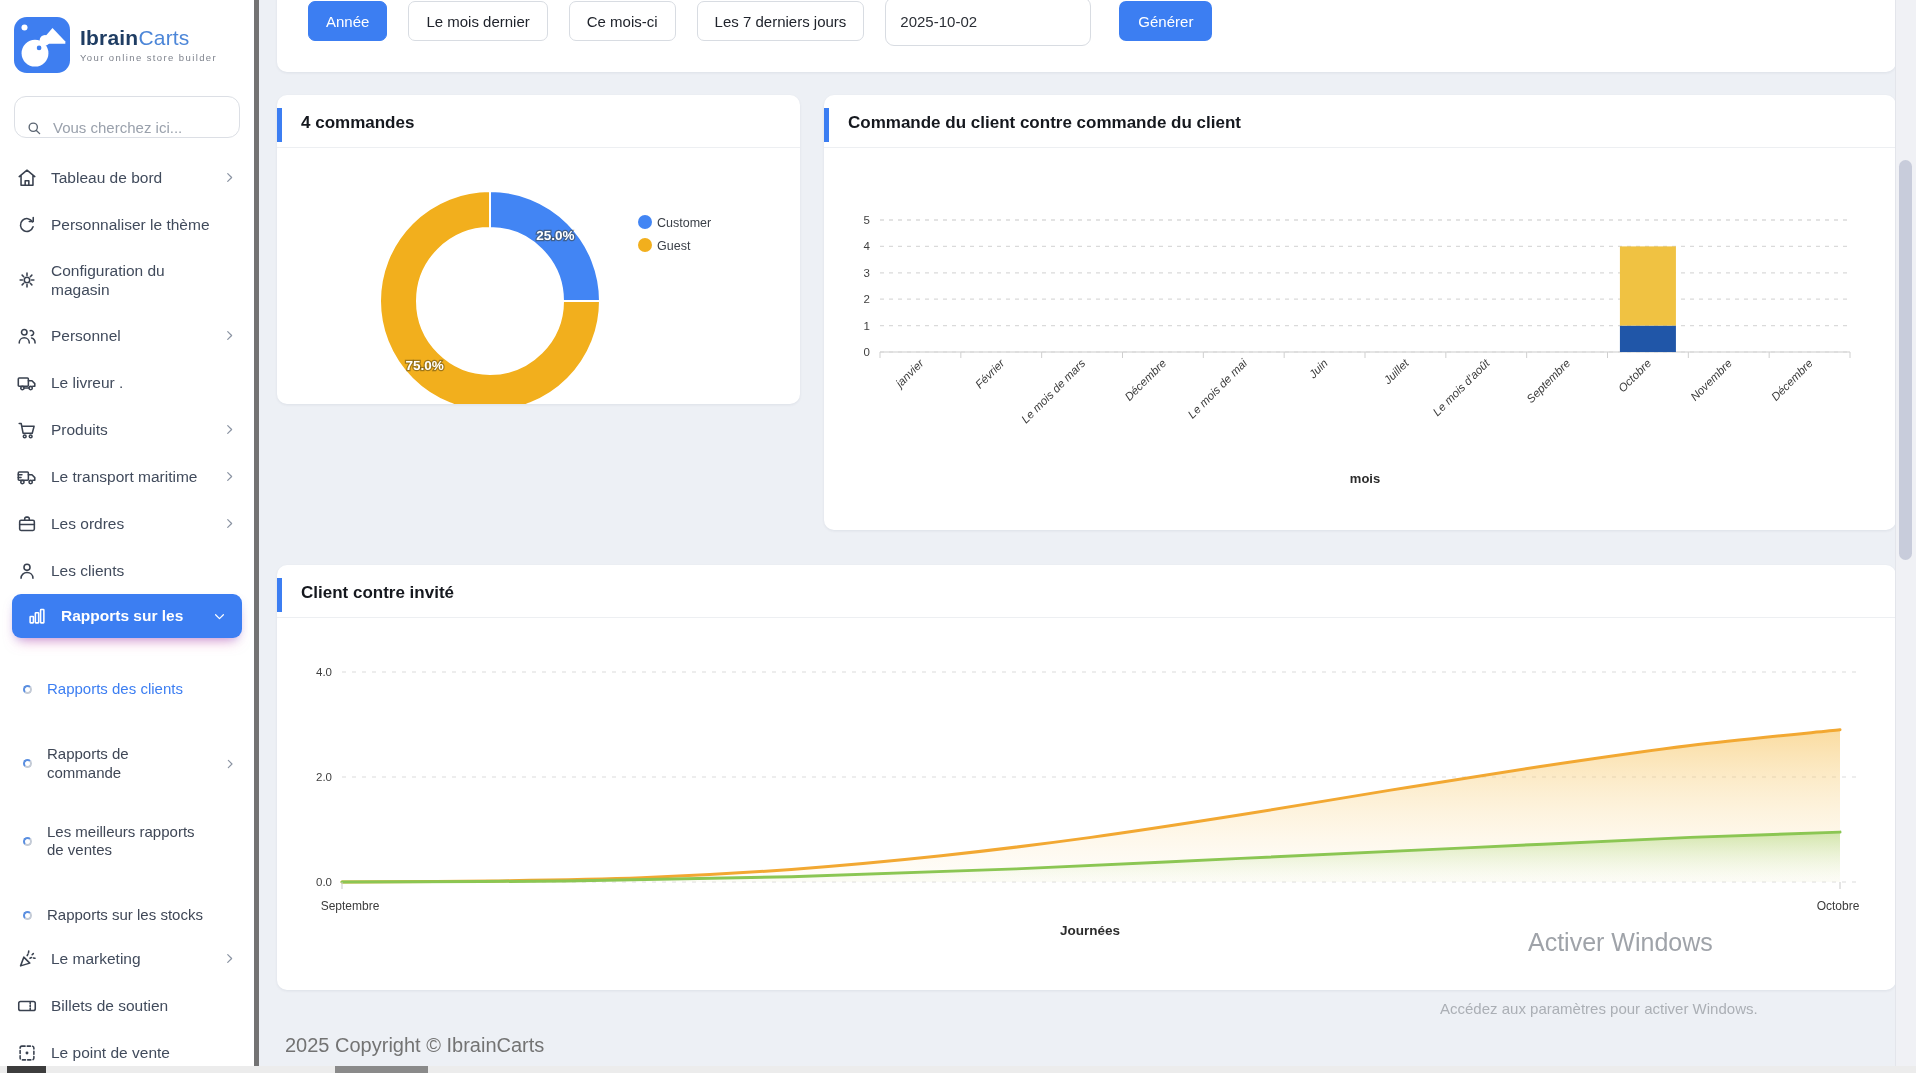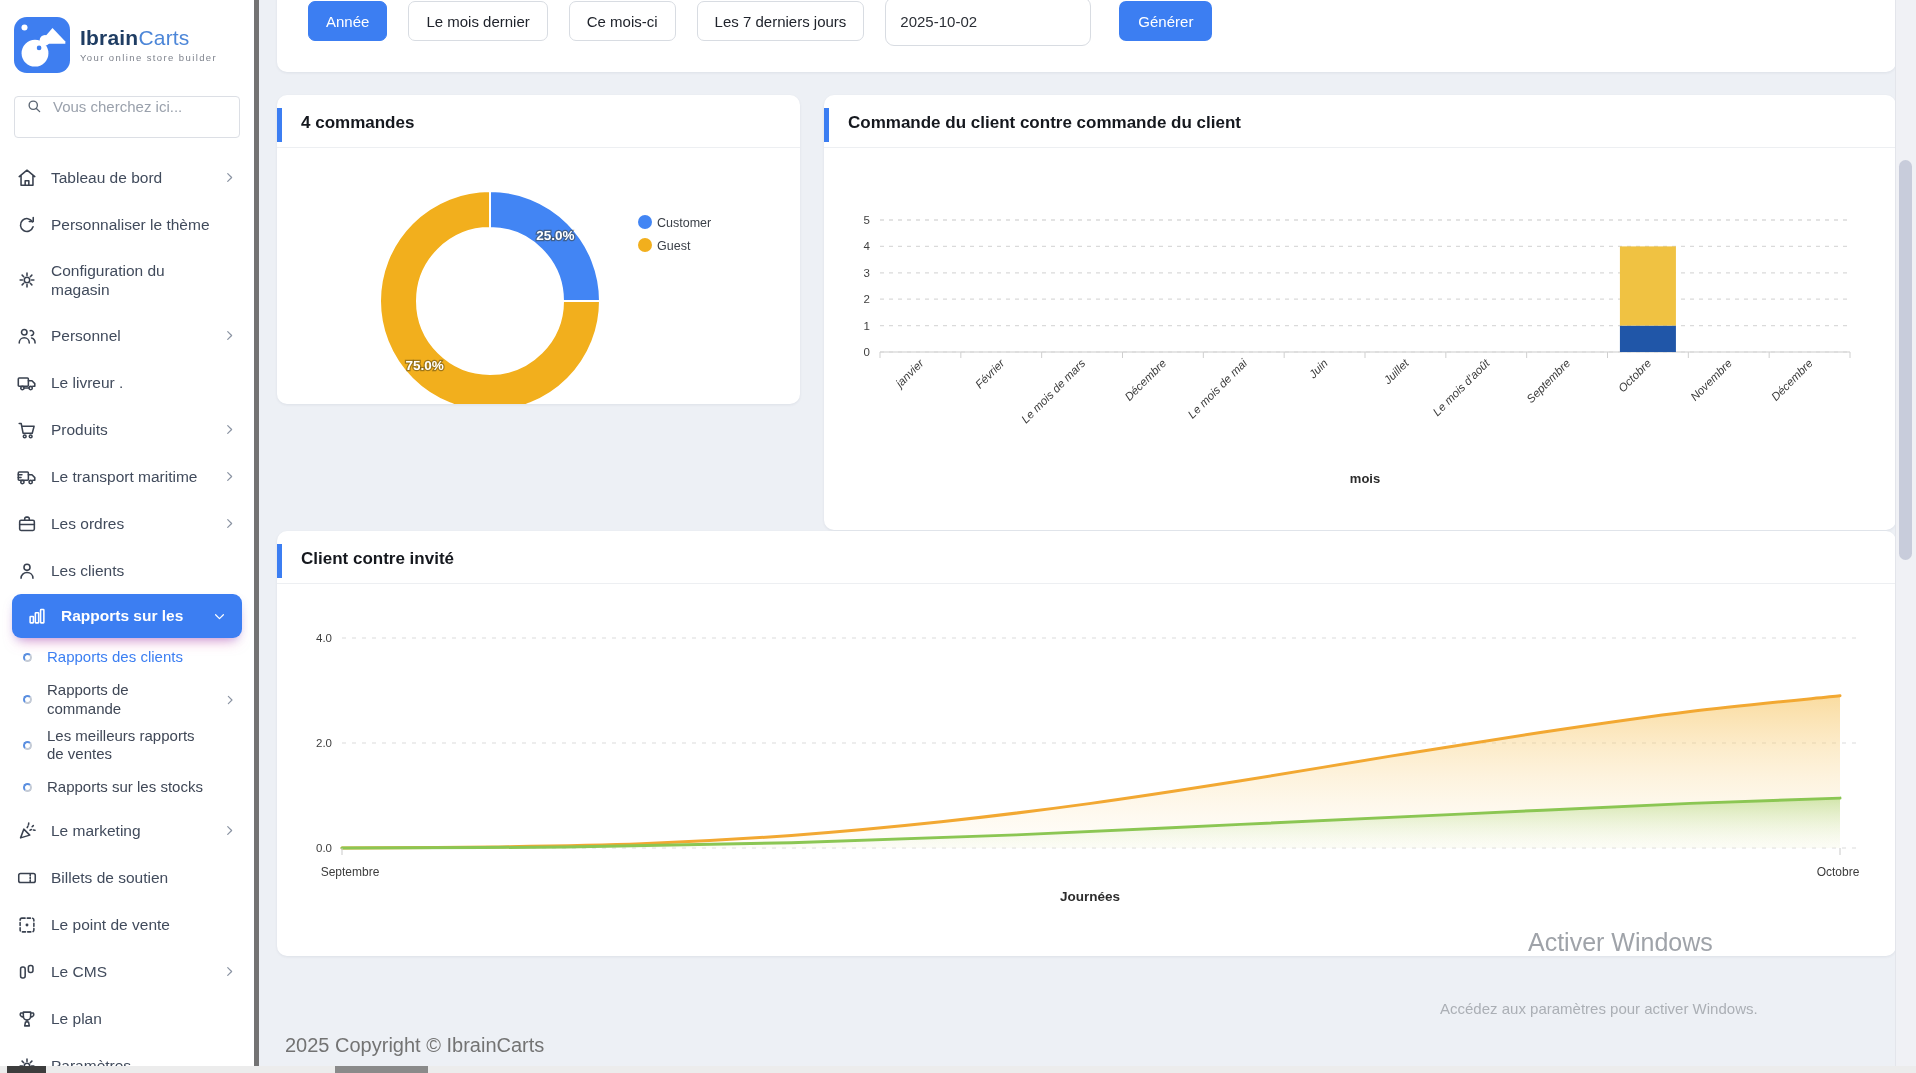--- a/index.html
+++ b/index.html
@@ -10,35 +10,35 @@
   }
   
   .sidebar{position:absolute;left:0;top:0;width:254px;height:1073px;background:#fff;border-right:5px solid #737373;z-index:5;}
   .logo-row{display:flex;align-items:center;gap:10px;padding:14px 12px 0 14px;height:62px;}
   .logo-mark{width:56px;height:56px;flex:none;}
   .brand-text{line-height:1.05;}
   .brand-name{font-size:21px;letter-spacing:.2px;}
   .brand-name .b1{font-weight:bold;color:#1F3D63;}
   .brand-name .b2{color:#4C86D8;}
   .brand-tag{font-size:9.5px;color:#7D828C;letter-spacing:1.4px;margin-top:3px;}
-  .search-wrap{margin:20px 14px 0 14px;height:40px;border:1px solid #DCDFE5;border-radius:4px;display:flex;align-items:flex-start;padding:0 10px;gap:8px;background:#fff;}
+  .search-wrap{margin:20px 14px 0 14px;height:40px;border:1px solid #DCDFE5;border-radius:12px;display:flex;align-items:flex-end;padding:0 10px;gap:8px;background:#fff;}
   .search-wrap .s-ic{width:18px;height:18px;color:#5b6572;flex:none;}
   .search-wrap input{border:none;outline:none;font-size:15px;color:#333;width:100%;font-family:inherit;background:transparent;}
   .search-wrap input::placeholder{color:#9AA1AC;}
   .nav{margin-top:16px;}
   .nav-item{display:flex;align-items:center;gap:13px;padding:0 16px;height:47px;color:#414B5C;font-size:15.5px;cursor:pointer;}
   .nav-item.two-line{height:64px;}
   .nav-item .nav-label{line-height:1.25;}
   .nav-icon{width:22px;height:22px;color:#39414F;flex:none;}
   .nav-icon svg,.nav-chev svg,.s-ic svg{width:100%;height:100%;display:block;}
   .nav-chev{margin-left:auto;width:17px;height:17px;color:#8A93A2;flex:none;}
   .nav-item.active{background:#3C7EF2;color:#fff;margin:0 12px;padding:0 14px;height:44px;border-radius:9px;font-weight:bold;
     box-shadow:0 8px 14px -6px rgba(231,87,164,.55),0 4px 10px -4px rgba(60,126,242,.45);}
   .nav-item.active .nav-icon,.nav-item.active .nav-chev{color:#fff;}
-  .sub-item{display:flex;align-items:center;gap:15px;padding:4px 16px 4px 23px;min-height:31px;font-size:15px;color:#3F4756;cursor:pointer;}
+  .sub-item{display:flex;align-items:center;gap:15px;padding:4px 16px 4px 23px;min-height:31px;font-size:15px;color:#3F4756;cursor:pointer;margin-top:32px;}
   .sub-item .bullet{width:9px;height:9px;border-radius:50%;border:2px solid #5B8FE0;border-right-color:#C4CBD6;border-bottom-color:#C4CBD6;flex:none;box-sizing:border-box;}
   .sub-item.active{color:#3C7EF2;}
   .sub-item .sub-label{line-height:1.25;}
   .sub-item .sub-chev{margin-left:auto;width:16px;height:16px;color:#8A93A2;flex:none;}
   
   .card{position:absolute;background:#fff;border-radius:10px;box-shadow:0 1px 3px rgba(20,30,60,.07);overflow:hidden;}
   .card-head{position:relative;padding:18px 24px 14px 24px;border-bottom:1px solid #EDEFF2;}
   .card-title{font-size:17px;font-weight:bold;color:#15181E;}
   .accent{position:absolute;left:0;top:13px;width:5px;height:34px;background:#3C7EF2;}
   
@@ -379,21 +379,21 @@
       <text transform="translate(747.0833333333333,216) rotate(-45)" text-anchor="end" font-size="11.5" font-style="italic" fill="#3C3C3C">Septembre</text>
       <rect x="795.9166666666666" y="177.6" width="56" height="26.4" fill="#2056A8"></rect>
       <rect x="795.9166666666666" y="98.4" width="56" height="79.19999999999999" fill="#F0C242"></rect>
       <text transform="translate(827.9166666666666,216) rotate(-45)" text-anchor="end" font-size="11.5" font-style="italic" fill="#3C3C3C">Octobre</text>
       <text transform="translate(908.75,216) rotate(-45)" text-anchor="end" font-size="11.5" font-style="italic" fill="#3C3C3C">Novembre</text>
       <text transform="translate(989.5833333333333,216) rotate(-45)" text-anchor="end" font-size="11.5" font-style="italic" fill="#3C3C3C">Décembre</text>
       <text x="541" y="335" text-anchor="middle" font-size="13" font-weight="bold" fill="#2C2C2C">mois</text>
     </svg>
 </div>
 
-<div class="card" style="left:277px;top:531px;width:1619px;height:425px;">
+<div class="card" style="left:277px;top:565px;width:1619px;height:425px;">
   <div class="card-head">
     <span class="accent"></span>
     <span class="card-title">Client contre invité</span>
   </div>
   <svg id="area-chart" width="1619" height="366">
       <defs>
         <linearGradient id="grad-customer-area" x1="0" y1="0" x2="0" y2="1">
           <stop offset="0%" stop-color="rgba(245,185,66,0.50)"></stop>
           <stop offset="100%" stop-color="rgba(253,243,220,0.15)"></stop>
         </linearGradient>

